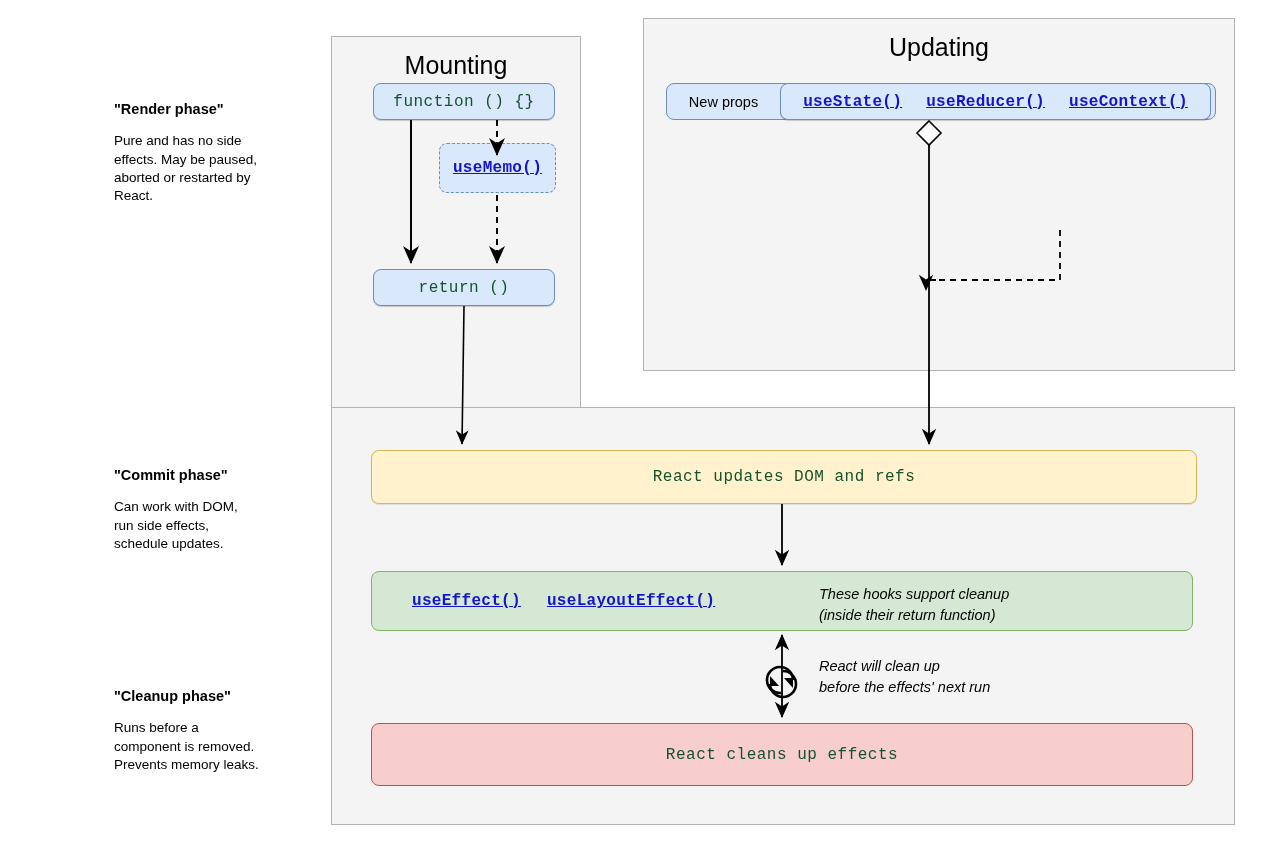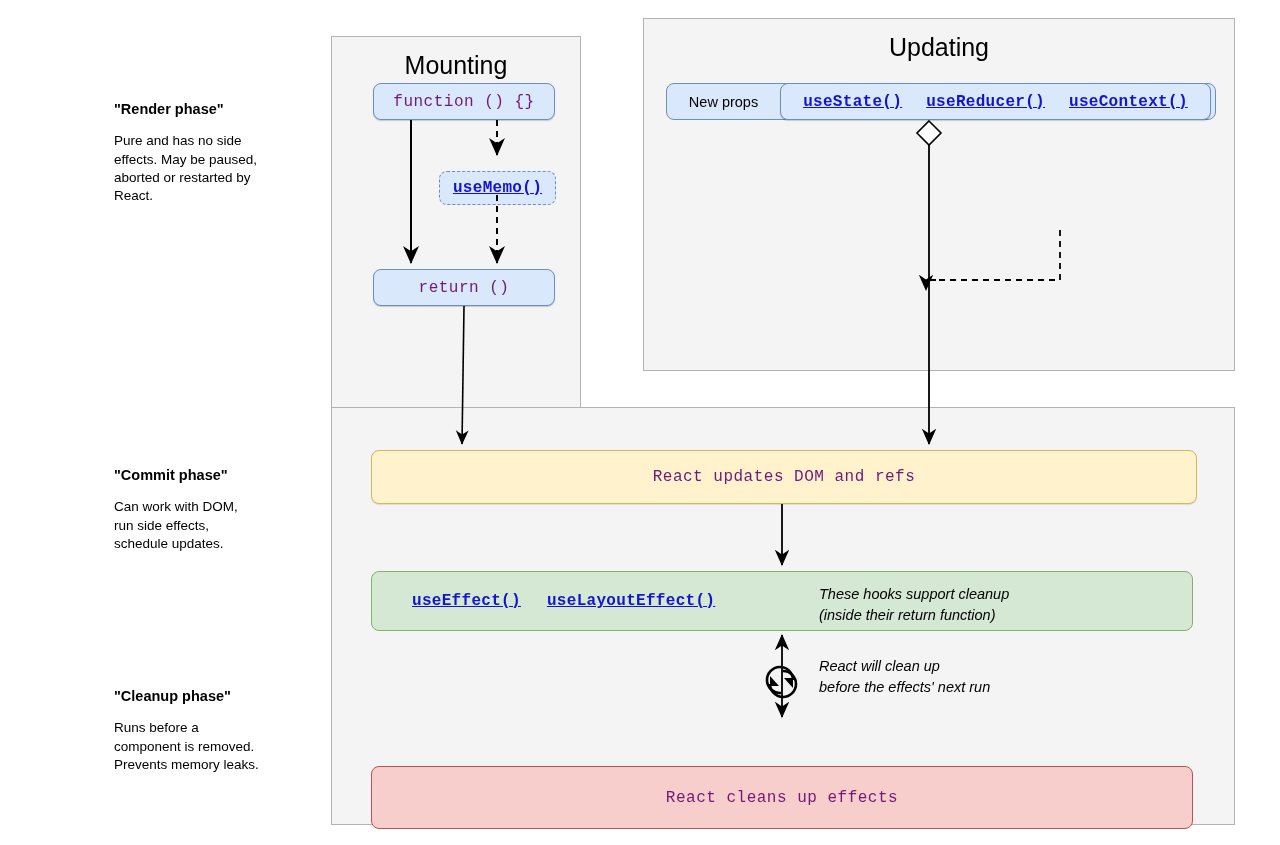--- a/index.html
+++ b/index.html
@@ -40,21 +40,21 @@
   .node {
     position: absolute;
     display: flex; align-items: center; justify-content: center;
     text-align: center;
     border-radius: 8px;
   }
   .mono {
     font-family: "Liberation Mono", "DejaVu Sans Mono", monospace;
     font-size: 16px;
     letter-spacing: 0.5px;
-    color: #701a75;
+    color: #14532d;
   }
   .blue-node {
     background: #dae8fc;
     border: 1px solid #6c8ebf;
     box-shadow: 0 1px 1px rgba(0,0,0,0.18);
   }
   .dashed-blue-node {
     background: #dae8fc;
     border: 1px dashed #6c8ebf;
     border-radius: 8px;
@@ -135,21 +135,21 @@
   </div>
 
   <div class="panel" style="left:331px; top:36px; width:250px; height:377px;">
     <div class="panel-title">Mounting</div>
   </div>
 
   <div class="node blue-node mono" style="left:373px; top:83px; width:182px; height:37px;">
     <span>function () {}</span>
   </div>
 
-  <div class="node dashed-blue-node" style="left:439px; top:171px; width:117px; height:34px;">
+  <div class="node dashed-blue-node" style="left:439px; top:143px; width:117px; height:50px;">
     <span class="hooklink">useMemo()</span>
   </div>
 
   <div class="node blue-node mono" style="left:373px; top:269px; width:182px; height:37px;">
     <span>return ()</span>
   </div>
 
   <div class="panel" style="left:643px; top:18px; width:592px; height:353px;">
     <div class="panel-title">Updating</div>
   </div>
@@ -178,21 +178,21 @@
       <span class="hooklink">useLayoutEffect()</span>
     </div>
   </div>
 
   <div class="note-italic" style="left:819px; top:584px;">These hooks support cleanup
 (inside their return function)</div>
 
   <div class="note-italic" style="left:819px; top:656px;">React will clean up
 before the effects' next run</div>
 
-  <div class="node red-node mono" style="left:371px; top:766px; width:822px; height:63px;">
+  <div class="node red-node mono" style="left:371px; top:723px; width:822px; height:63px;">
     <span>React cleans up effects</span>
   </div>
 
   <svg class="overlay">
     <defs>
       <marker id="arw" markerWidth="10" markerHeight="10" refX="8.5" refY="4" orient="auto" markerUnits="strokeWidth">
         <path d="M0,0 L9,4 L0,8 L2.6,4 z" fill="#000"></path>
       </marker>
       <marker id="arwS" markerWidth="10" markerHeight="10" refX="8.5" refY="4" orient="auto" markerUnits="strokeWidth">
         <path d="M0,0 L9,4 L0,8 L2.6,4 z" fill="#000"></path>

